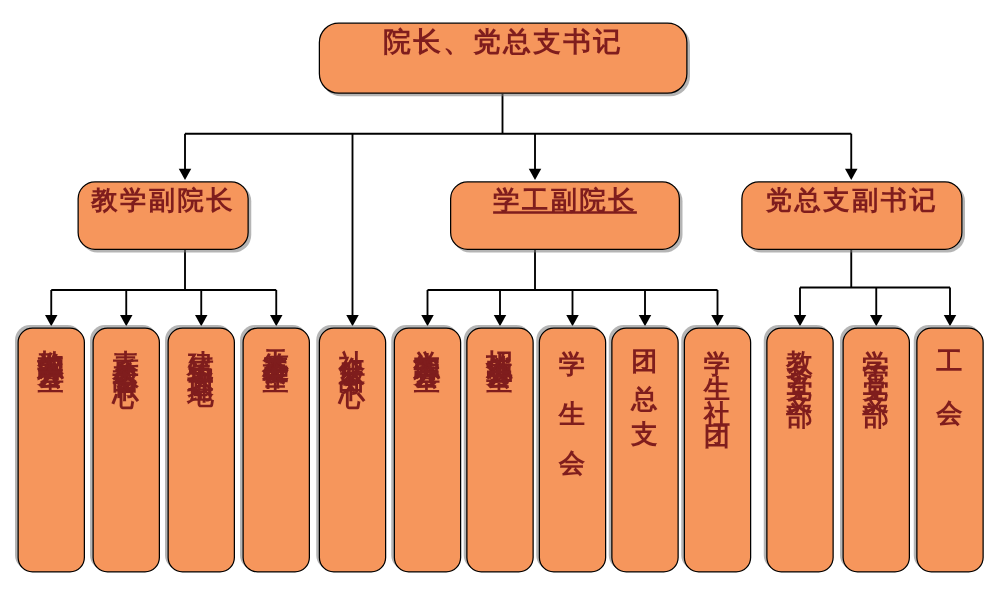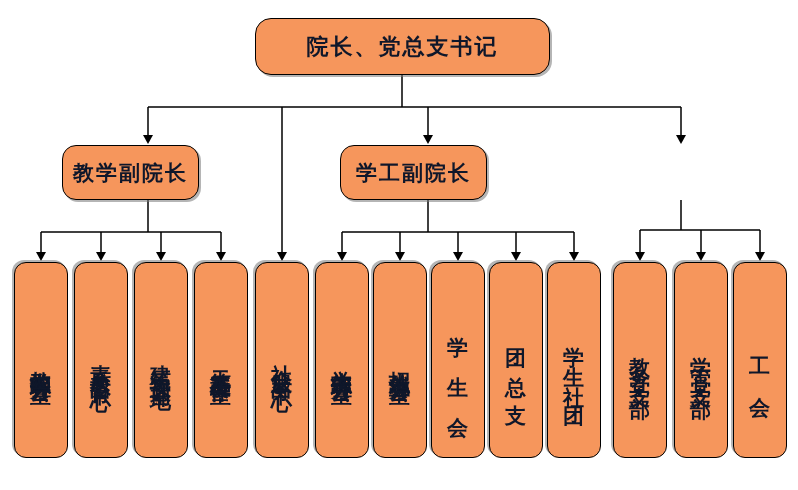--- a/index.html
+++ b/index.html
@@ -8,38 +8,38 @@
     width:798px;height:490px;
     background:#ffffff;
     font-family:"DejaVu Serif","Liberation Serif",serif;
     overflow:hidden;
   }
   .connectors{position:absolute;left:0;top:0;width:798px;height:490px;pointer-events:none;}
   .box{
     position:absolute;
     background:#F6965C;
     border:1.5px solid #000000;
-    color:#0f172a;
-    display:flex;align-items:center;justify-content:center;
+    color:#7f1d1d;
+    display:flex;align-items:flex-start;justify-content:center;
     box-sizing:border-box;
   }
   .box-root{
     left:255px;top:18px;width:295px;height:57px;
     border-radius:16px;
     font-size:22px;font-weight:700;letter-spacing:2px;
     box-shadow:2px 2px 0 rgba(120,120,120,0.55);
   }
   .box-vice{
     top:145px;height:55px;
     border-radius:14px;
     font-size:21px;font-weight:700;letter-spacing:2px;
     box-shadow:2px 2px 0 rgba(120,120,120,0.55);
   }
   .vice-0{left:62px;width:137px;}
-  .vice-1{left:340px;width:147px;}
+  .vice-1{left:360px;width:184px;text-decoration:underline;}
   .vice-2{left:593px;width:177px;}
   .box-leaf{
     top:262px;width:54px;height:196px;
     border-radius:12px;
     font-size:21px;font-weight:700;
     box-shadow:-2px -2px 0 rgba(120,120,120,0.55);
   }
   .vtext{
     writing-mode:vertical-rl;
     text-orientation:upright;
@@ -118,20 +118,23 @@
   <div class="box box-root">
     <span>院长、党总支书记</span>
   </div>
 
   <div class="box box-vice vice-0">
     <span>教学副院长</span>
   </div>
   <div class="box box-vice vice-1">
     <span>学工副院长</span>
   </div>
+  <div class="box box-vice vice-2">
+    <span>党总支副书记</span>
+  </div>
 
   <div class="box box-leaf l0">
     <span class="vtext cs2">教学管理办公室</span>
   </div>
   <div class="box box-leaf l1">
     <span class="vtext cs5">素质教育中心</span>
   </div>
   <div class="box box-leaf l2">
     <span class="vtext cs5">建筑实训基地</span>
   </div>

